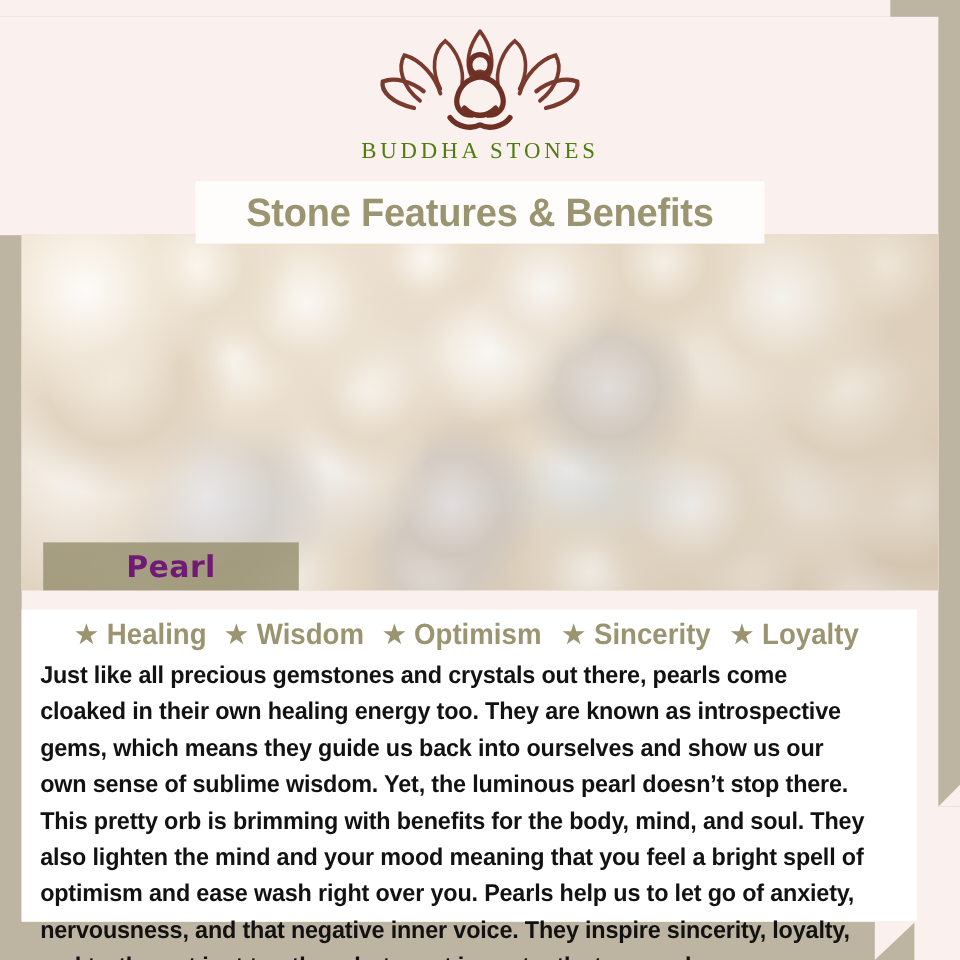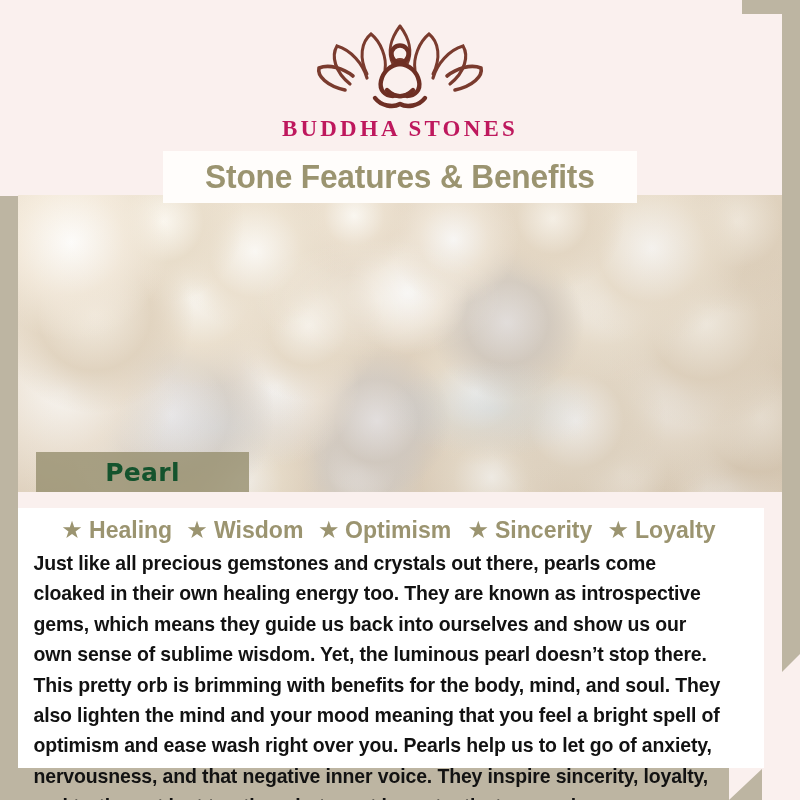--- a/index.html
+++ b/index.html
@@ -99,25 +99,24 @@
   .logo-mark {
     display: block;
     margin: 0 auto;
     width: 190px;
     height: 92px;
   }
   .logo-wordmark {
     display: block;
     margin: 6px auto 0 auto;
     font-family: "Liberation Serif", serif;
-    font-size: 23px;
+    font-size: 19px;
     letter-spacing: 3.2px;
-    color: #be185d;
+    color: #4d7c0f;
     text-align: center;
-    font-weight: bold;
   }
 
   
   .title-banner {
     position: absolute;
     left: 163px;
     top: 139px;
     width: 474px;
     height: 52px;
     background: #fffdfb;
@@ -202,21 +201,21 @@
     background: rgba(150,142,110,0.80);
     z-index: 4;
     display: flex;
     align-items: center;
     justify-content: center;
   }
   .stone-tab-text {
     font-family: "DejaVu Sans", sans-serif;
     font-size: 25px;
     font-weight: bold;
-    color: #14532d;
+    color: #701a75;
     letter-spacing: 0.3px;
   }
 
   
   .content-card {
     position: absolute;
     left: 18px;
     top: 508px;
     width: 746px;
     height: 260px;

